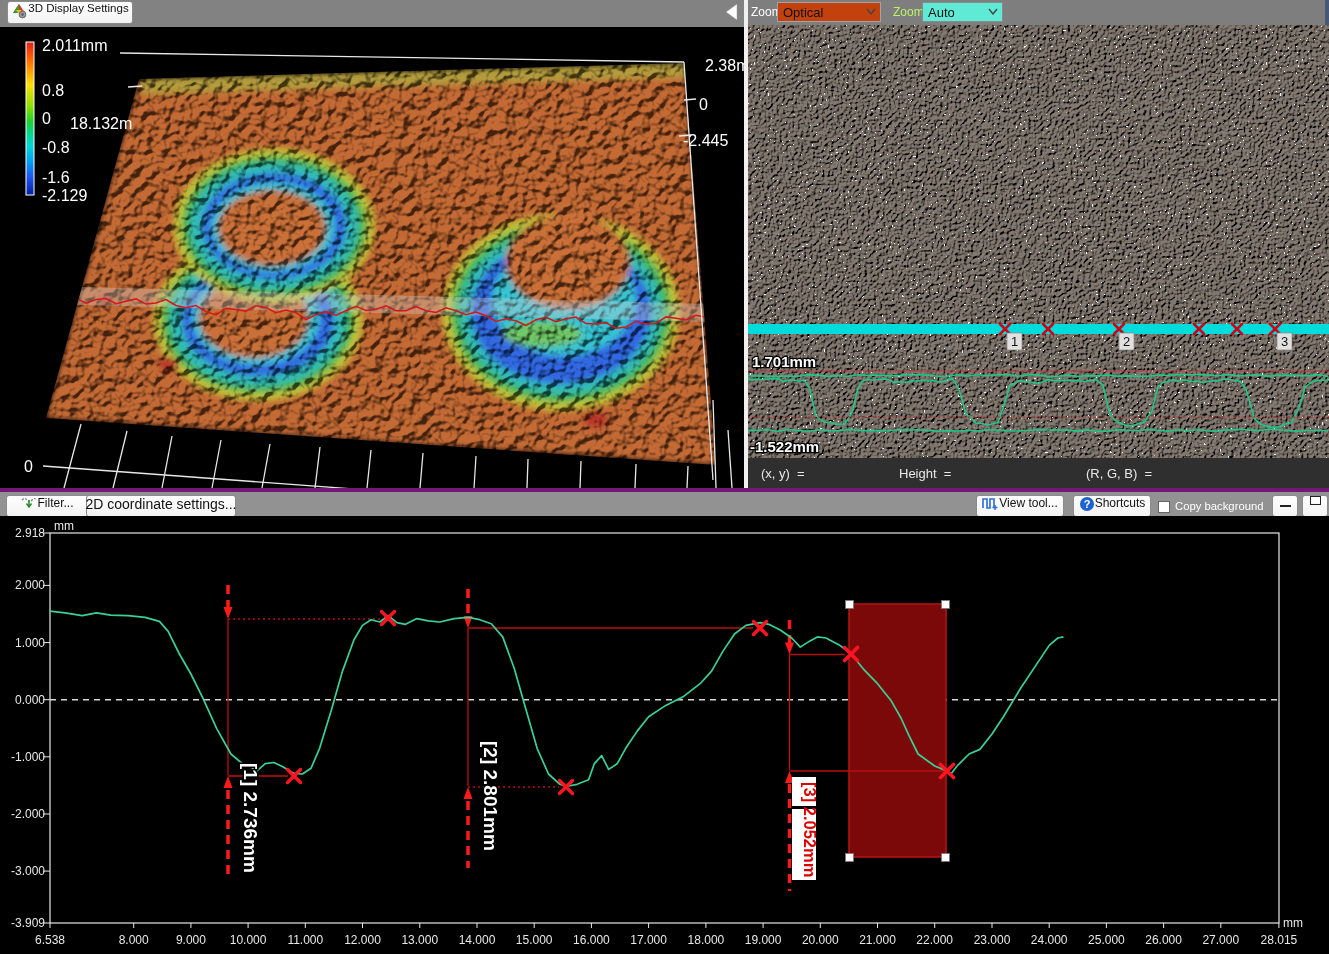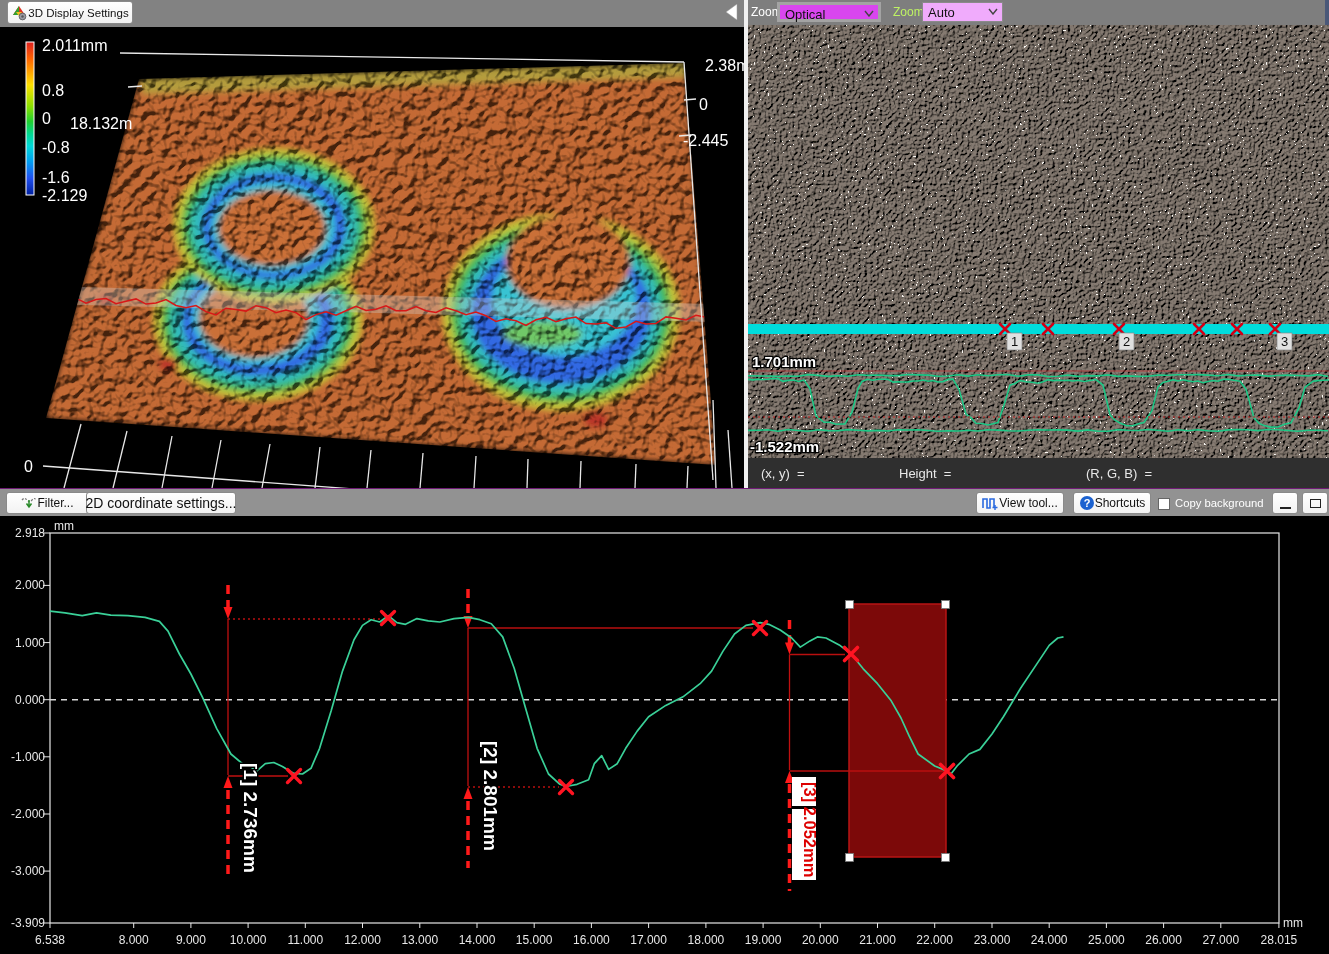--- a/index.html
+++ b/index.html
@@ -1,19 +1,19 @@
 <!DOCTYPE html>
 <html><head><meta charset="utf-8">
 <style>
 *{margin:0;padding:0;box-sizing:border-box}
 html,body{width:1329px;height:954px;background:#000;overflow:hidden;font-family:"Liberation Sans",sans-serif}
 #root{position:relative;width:1329px;height:954px}
 .abs{position:absolute}
 .btn{position:absolute;background:linear-gradient(#ffffff,#f2f2f2);border:1px solid #8a8a8a;border-radius:3px;
- font:12px "Liberation Sans",sans-serif;color:#111;display:flex;align-items:center;justify-content:center;gap:0;white-space:nowrap}
+ font:12px "Liberation Sans",sans-serif;color:#111;display:flex;justify-content:center;gap:0;white-space:nowrap}
 </style></head>
 <body>
 <div id="root">
 
  <div class="abs" style="left:0;top:0;width:744px;height:27px;background:#828282"></div>
  <div class="btn" style="left:7px;top:1px;width:126px;height:23px;font-size:11.5px">
    <svg width="17" height="17" viewBox="0 0 17 17">
      <polygon points="8,2 14,11 2,11" fill="#e03020"></polygon>
      <polygon points="8,2 8,11 2,11" fill="#30a030"></polygon>
      <polygon points="5,8 11,8 8,12" fill="#f0c020"></polygon>
@@ -183,32 +183,32 @@
 <text x="2" y="452" class="mm">-1.522mm</text>
 <rect x="0" y="458" width="581" height="30" fill="#2f2f2f"></rect>
 <g fill="#e8e8e8" font-family="Liberation Sans,sans-serif" font-size="13">
 <text x="13" y="478">(x, y)&nbsp;&nbsp;=</text>
 <text x="151" y="478">Height&nbsp;&nbsp;=</text>
 <text x="338" y="478">(R, G, B)&nbsp;&nbsp;=</text>
 </g>
 </svg></div>
  <div class="abs" style="left:748px;top:0;width:581px;height:25px;background:transparent">
    <span style="position:absolute;left:3px;top:5px;color:#fff;font-size:12px">Zoom</span>
-   <span style="position:absolute;left:29px;top:2px;width:104px;height:20px;background:#d946ef;border:3px solid #a3a3a3;font-size:13px;color:#111;padding:2px 0 0 5px">Optical
+   <span style="position:absolute;left:29px;top:2px;width:104px;height:20px;background:#c2410c;border:1px solid #a3a3a3;font-size:13px;color:#111;padding:2px 0 0 5px">Optical
      <svg style="position:absolute;right:4px;top:5px" width="10" height="7" viewBox="0 0 10 7">
           <polyline points="1,1 5,6 9,1" fill="none" stroke="#444" stroke-width="1.4"></polyline>
         </svg></span>
    <span style="position:absolute;left:145px;top:5px;color:#bef264;font-size:12px">Zoom</span>
-   <span style="position:absolute;left:174px;top:2px;width:81px;height:20px;background:#f0abfc;border:1px solid #8a8a8a;font-size:13px;color:#111;padding:2px 0 0 5px">Auto
+   <span style="position:absolute;left:174px;top:2px;width:81px;height:20px;background:#5eead4;border:1px solid #8a8a8a;font-size:13px;color:#111;padding:2px 0 0 5px">Auto
      <svg style="position:absolute;right:4px;top:5px" width="10" height="7" viewBox="0 0 10 7">
           <polyline points="1,1 5,6 9,1" fill="none" stroke="#444" stroke-width="1.4"></polyline>
         </svg></span>
  </div>
 
- <div class="abs" style="left:0;top:488px;width:1329px;height:28px;background:#929292;border-top:1px solid #701a75">
+ <div class="abs" style="left:0;top:488px;width:1329px;height:28px;background:#929292;border-top:4px solid #701a75">
    <div class="btn" style="left:6px;top:3px;width:83px;height:22px">
      <svg width="16" height="14" viewBox="0 0 16 14">
           <path d="M1 4 q2.5 -3 5 0 t5 0 t4 0" fill="none" stroke="#777" stroke-width="1.2" stroke-dasharray="2 1.5"></path>
           <path d="M8 4 v6 M5.5 7.5 L8 11 L10.5 7.5" fill="none" stroke="#2a8a2a" stroke-width="1.5"></path>
         </svg>
      <span>Filter...</span>
       </div>
    <div class="btn" style="left:86px;top:3px;width:150px;height:22px;font-size:14px">
      <svg width="14" height="16" viewBox="0 0 14 16">
           <path d="M7 1 v13" stroke="#555" stroke-width="1.2" stroke-dasharray="2 2"></path>

